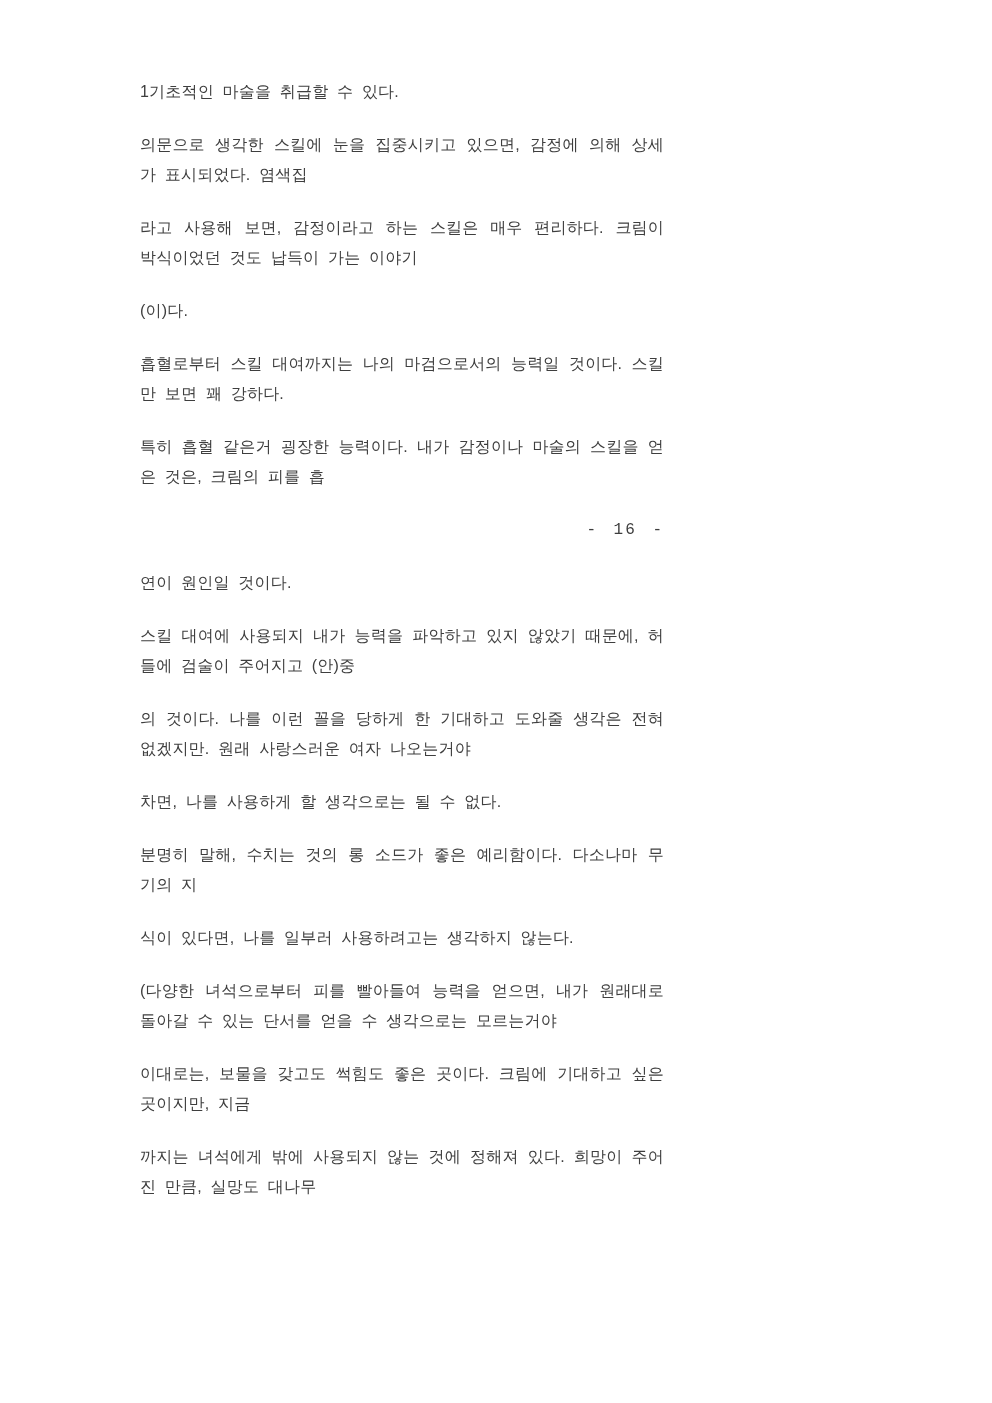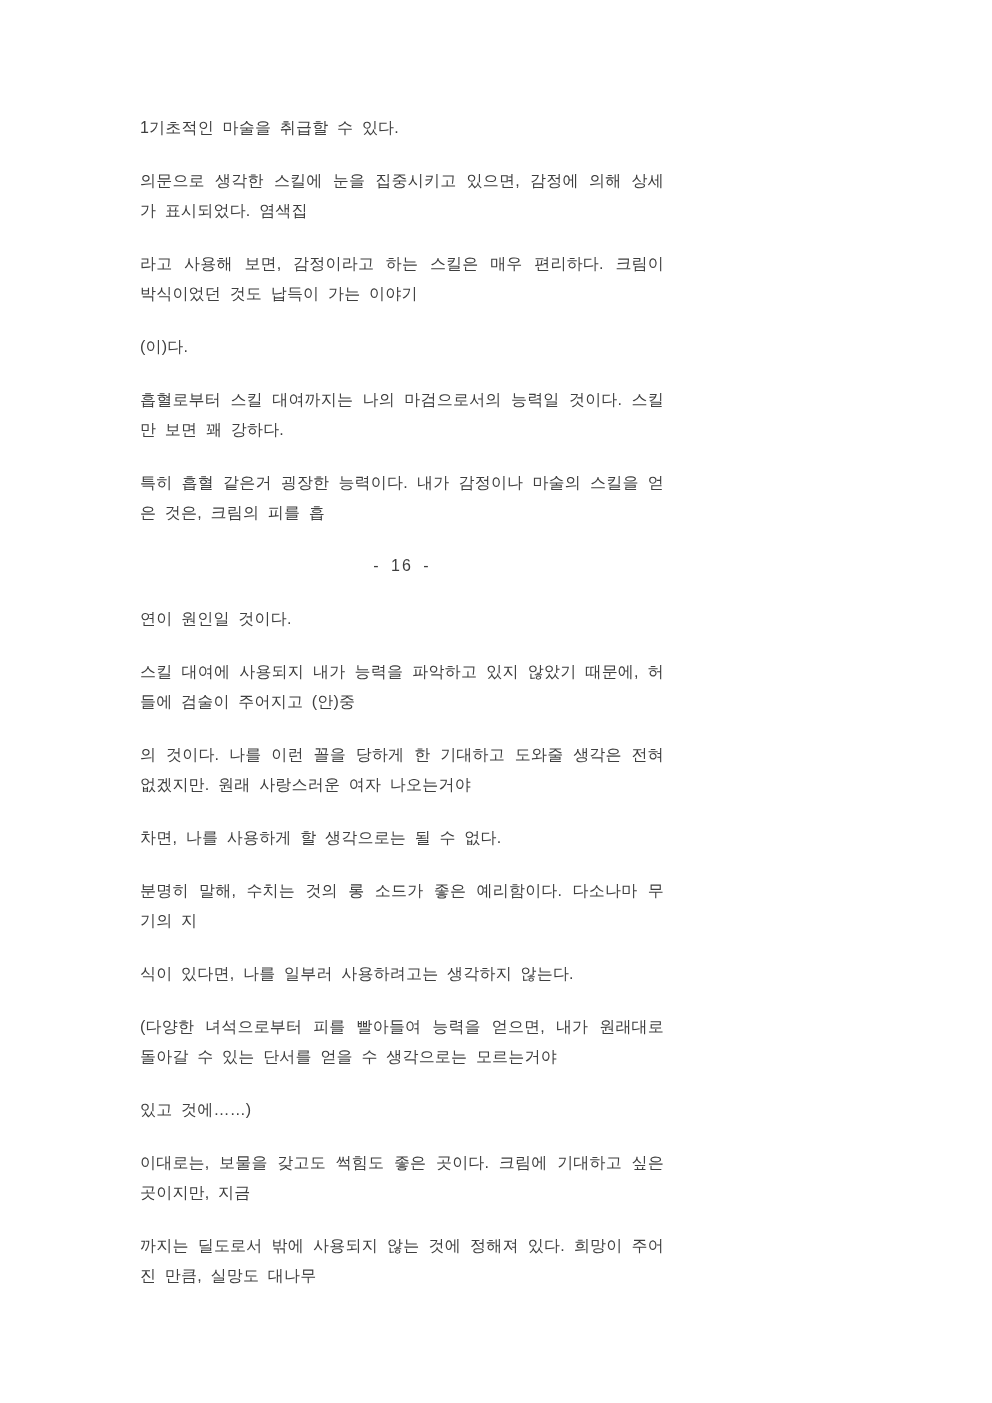--- a/index.html
+++ b/index.html
@@ -8,52 +8,52 @@
     background: #ffffff;
   }
   body {
     width: 992px;
     height: 1403px;
     overflow: hidden;
     font-family: "Liberation Sans", sans-serif;
   }
   .doc-page {
     box-sizing: border-box;
-    padding: 113px 132px 0 140px;
+    padding: 77px 132px 0 140px;
     width: 796px;
   }
   .doc-page p {
     margin: 0 0 23px 0;
     font-size: 16px;
     line-height: 30px;
     color: #3e3e3e;
     text-align: justify;
     word-spacing: 4px;
     letter-spacing: 0.2px;
     white-space: normal;
   }
   .doc-page p.page-number {
-    text-align: center;
+    text-align: right;
     letter-spacing: 2px;
+    font-family: Liberation Mono, monospace;
   }
 </style>
 </head>
 <body style="background: rgb(255, 255, 255);">
 
 <main class="doc-page">
   <p>1기초적인 마술을 취급할 수 있다.</p>
   <p>의문으로 생각한 스킬에 눈을 집중시키고 있으면, 감정에 의해 상세가 표시되었다. 염색집</p>
   <p>라고 사용해 보면, 감정이라고 하는 스킬은 매우 편리하다. 크림이 박식이었던 것도 납득이 가는 이야기</p>
   <p>(이)다.</p>
   <p>흡혈로부터 스킬 대여까지는 나의 마검으로서의 능력일 것이다. 스킬만 보면 꽤 강하다.</p>
   <p>특히 흡혈 같은거 굉장한 능력이다. 내가 감정이나 마술의 스킬을 얻은 것은, 크림의 피를 흡</p>
   <p class="page-number">- 16 -</p>
   <p>연이 원인일 것이다.</p>
   <p>스킬 대여에 사용되지 내가 능력을 파악하고 있지 않았기 때문에, 허들에 검술이 주어지고 (안)중</p>
   <p>의 것이다. 나를 이런 꼴을 당하게 한 기대하고 도와줄 생각은 전혀 없겠지만. 원래 사랑스러운 여자 나오는거야</p>
   <p>차면, 나를 사용하게 할 생각으로는 될 수 없다.</p>
   <p>분명히 말해, 수치는 것의 롱 소드가 좋은 예리함이다. 다소나마 무기의 지</p>
   <p>식이 있다면, 나를 일부러 사용하려고는 생각하지 않는다.</p>
   <p>(다양한 녀석으로부터 피를 빨아들여 능력을 얻으면, 내가 원래대로 돌아갈 수 있는 단서를 얻을 수 생각으로는 모르는거야</p>
-  <p>있고 것에……)</p>
   <p>이대로는, 보물을 갖고도 썩힘도 좋은 곳이다. 크림에 기대하고 싶은 곳이지만, 지금</p>
-  <p>까지는 딜도로서 밖에 사용되지 않는 것에 정해져 있다. 희망이 주어진 만큼, 실망도 대나무</p>
+  <p>까지는 녀석에게 밖에 사용되지 않는 것에 정해져 있다. 희망이 주어진 만큼, 실망도 대나무</p>
 </main>
 
 </body></html>

